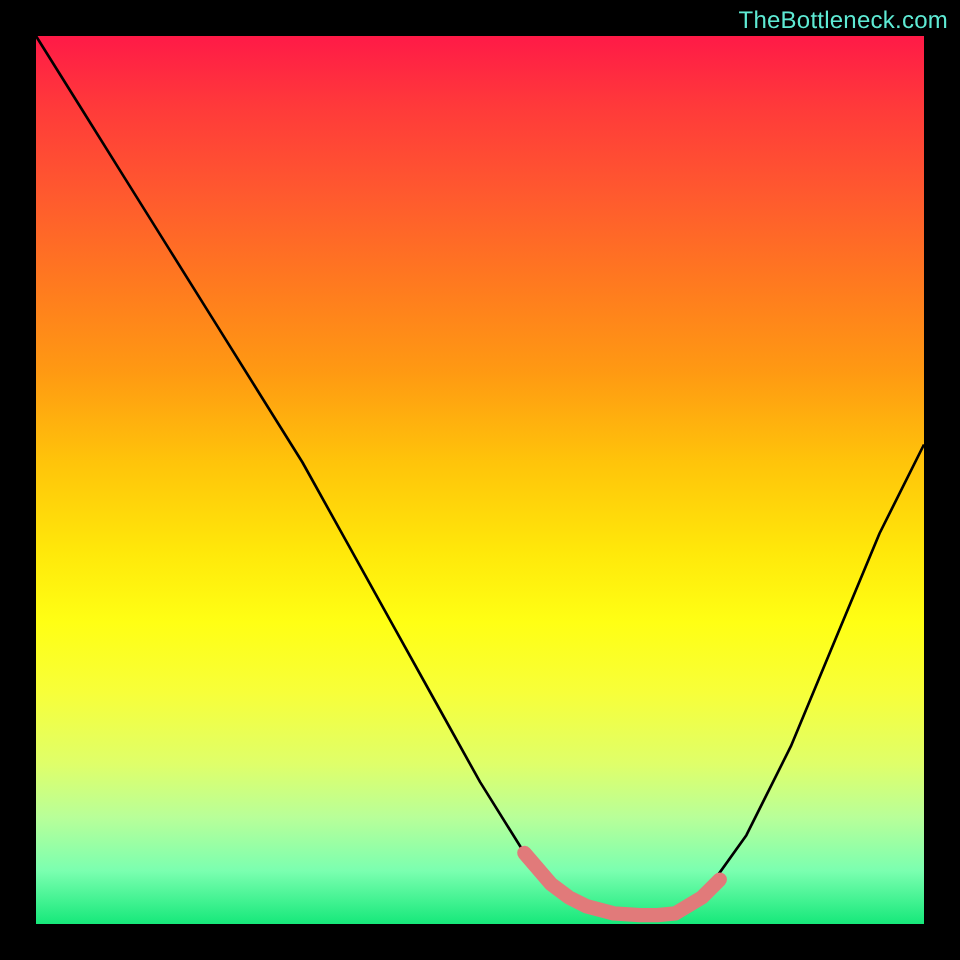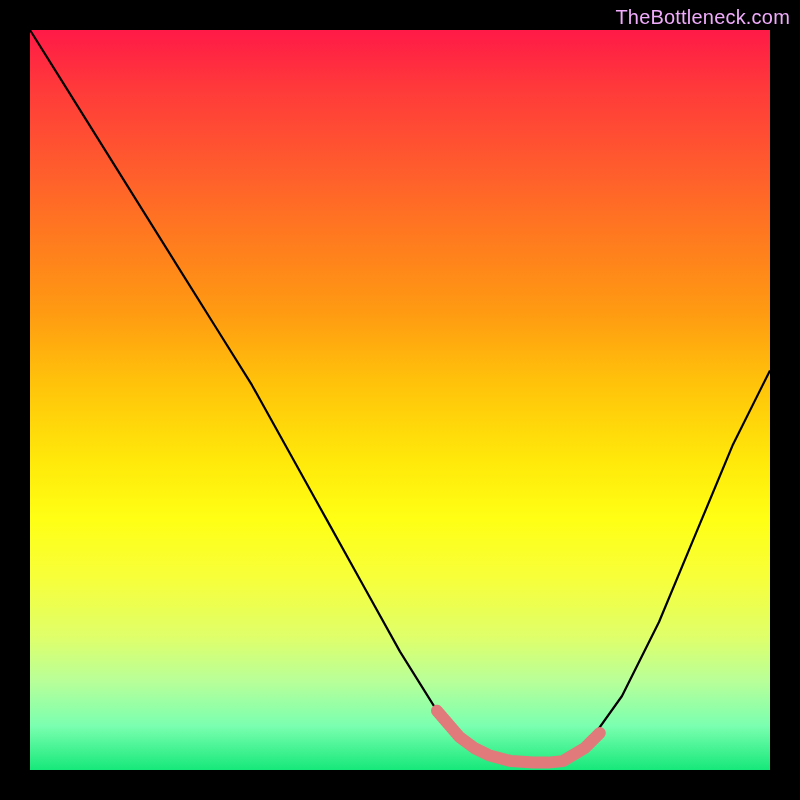--- a/index.html
+++ b/index.html
@@ -36,21 +36,21 @@
       #dfff6a 82%,
       #b8ff99 88%,
       #7bffb0 94%,
       #16e87a 100%
     );
   }
   .watermark {
     position: absolute;
     top: 6px;
     right: 10px;
-    color: #f0abfc;
+    color: #5eead4;
     font-size: 20px;
     font-weight: 500;
     letter-spacing: 0.2px;
     user-select: none;
   }
   svg.overlay {
     position: absolute;
     left: 0;
     top: 0;
     width: 740px;

